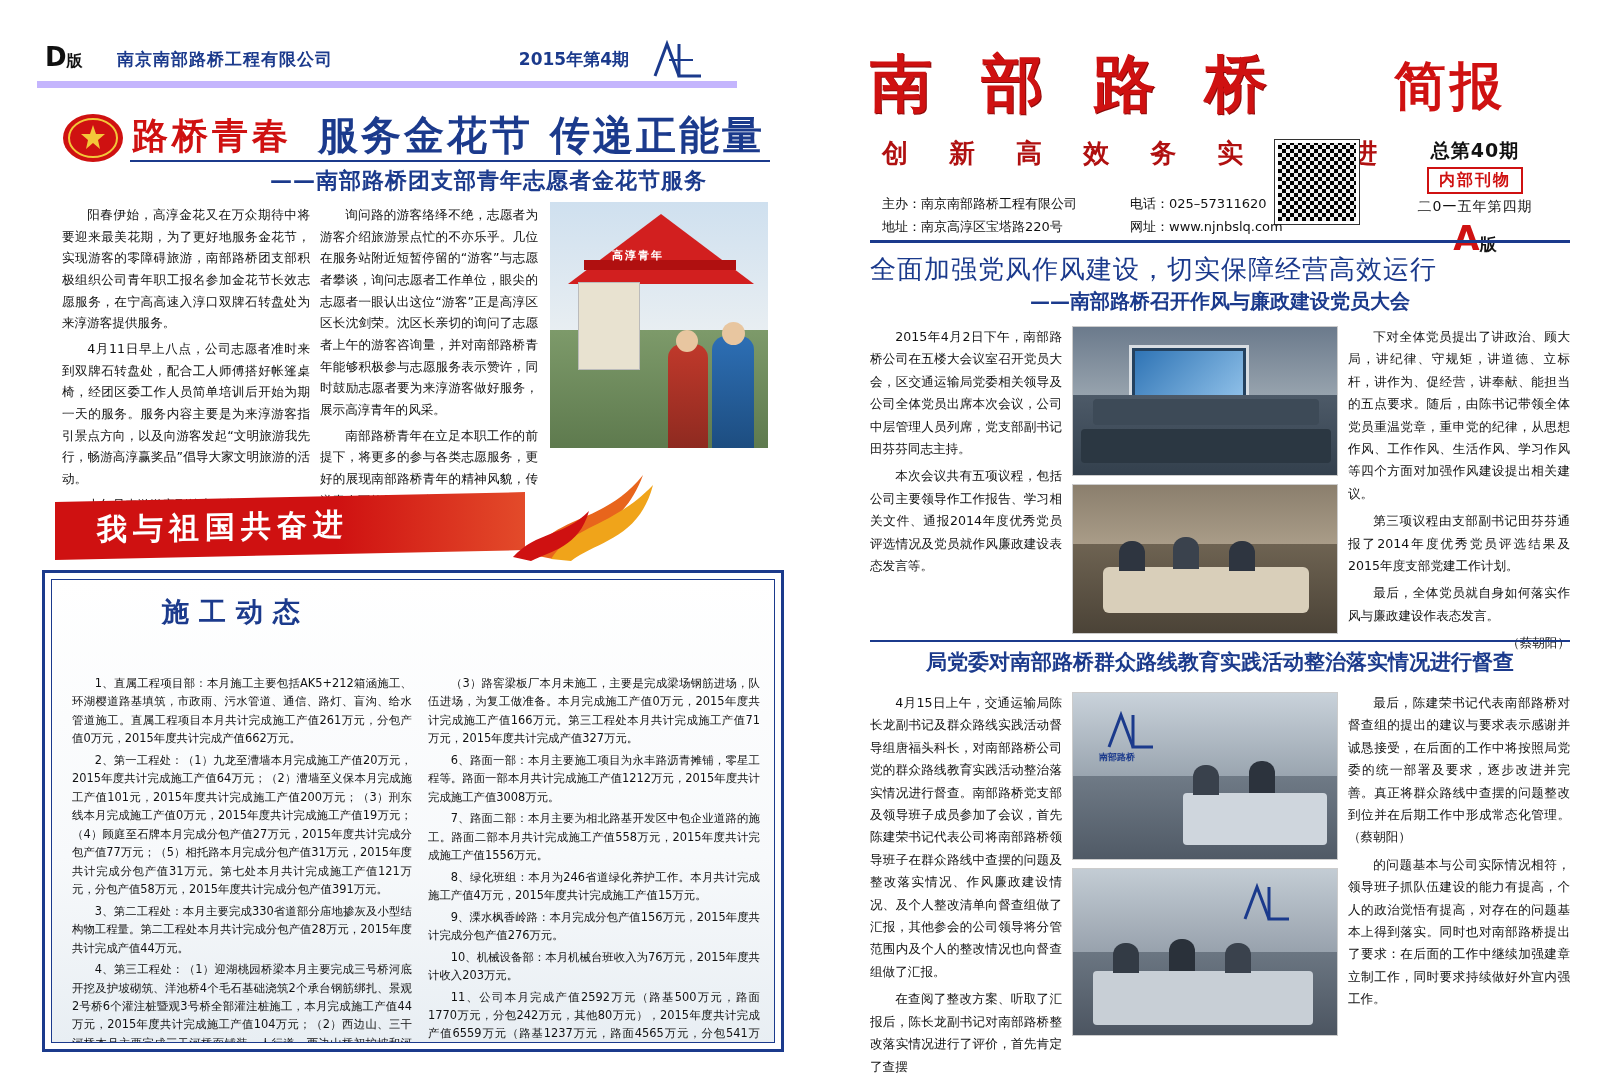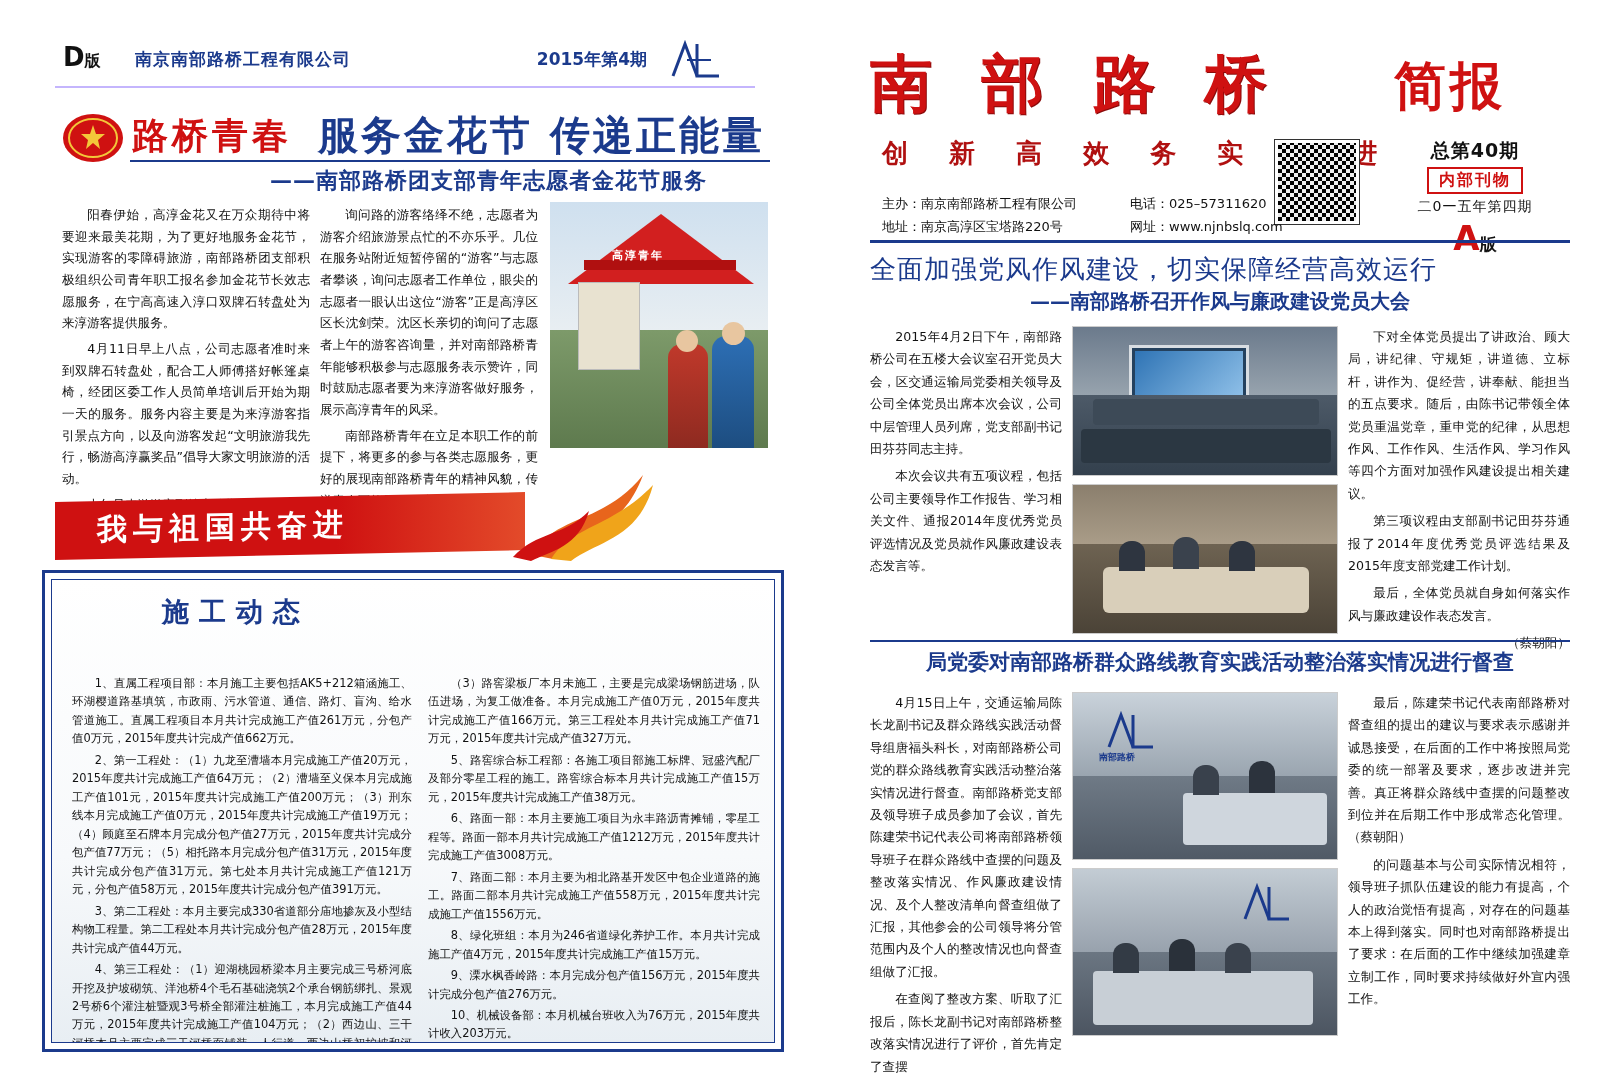--- a/index.html
+++ b/index.html
@@ -17,22 +17,22 @@
   }
 
   
   #left-page {
     position: absolute; left: 0; top: 0;
     width: 800px; height: 1090px;
     padding: 0;
   }
 
   .l-masthead {
-    position: absolute; left: 55px; top: 42px; width: 700px; height: 46px;
-    border-bottom: 2px solid #c4b5fd;
+    position: absolute; left: 37px; top: 42px; width: 700px; height: 46px;
+    border-bottom: 7px solid #c4b5fd;
   }
   .l-d-ban {
     position: absolute; left: 8px; top: 0px;
     font-size: 26px; font-weight: bold; color: #111;
     font-family: "DejaVu Sans", sans-serif;
   }
   .l-d-ban .sm { font-size: 16px; font-weight: bold; }
   .l-company {
     position: absolute; left: 80px; top: 6px;
     font-size: 17px; font-weight: bold; color: #1b3a8c;
@@ -328,21 +328,20 @@
       <div class="l-newsbox-inner">
         <div class="l-news-title">施工动态</div>
         <div class="l-news-col" id="l-news1">
           <p>1、直属工程项目部：本月施工主要包括AK5+212箱涵施工、环湖樱道路基填筑，市政雨、污水管道、通信、路灯、盲沟、给水管道施工。直属工程项目本月共计完成施工产值261万元，分包产值0万元，2015年度共计完成产值662万元。</p>
           <p>2、第一工程处：（1）九龙至漕墙本月完成施工产值20万元，2015年度共计完成施工产值64万元；（2）漕墙至义保本月完成施工产值101元，2015年度共计完成施工产值200万元；（3）刑东线本月完成施工产值0万元，2015年度共计完成施工产值19万元；（4）顾庭至石牌本月完成分包产值27万元，2015年度共计完成分包产值77万元；（5）相托路本月完成分包产值31万元，2015年度共计完成分包产值31万元。第七处本月共计完成施工产值121万元，分包产值58万元，2015年度共计完成分包产值391万元。</p>
           <p>3、第二工程处：本月主要完成330省道部分庙地掺灰及小型结构物工程量。第二工程处本月共计完成分包产值28万元，2015年度共计完成产值44万元。</p>
           <p>4、第三工程处：（1）迎湖桃园桥梁本月主要完成三号桥河底开挖及护坡砌筑、洋池桥4个毛石基础浇筑2个承台钢筋绑扎、景观2号桥6个灌注桩暨观3号桥全部灌注桩施工，本月完成施工产值44万元，2015年度共计完成施工产值104万元；（2）西边山、三干河桥本月主要完成三干河桥面铺装、人行道，西边山桥初护坡和河道清淤外的全部工作，分包桥梁除毛家桥护坡外均已完成，花岗岩护栏已生产完成，准备安装，警戒桩已生产完成，本月完成施工产值59万元，2015年度共计完成施工产值88万元；</p>
         </div>
         <div class="l-news-col" id="l-news2">
           <p>（3）路窖梁板厂本月未施工，主要是完成梁场钢筋进场，队伍进场，为复工做准备。本月完成施工产值0万元，2015年度共计完成施工产值166万元。第三工程处本月共计完成施工产值71万元，2015年度共计完成产值327万元。</p>
-          <p>5、路窖综合标工程部：各施工项目部施工标牌、冠盛汽配厂及部分零星工程的施工。路窖综合标本月共计完成施工产值15万元，2015年度共计完成施工产值38万元。</p>
           <p>6、路面一部：本月主要施工项目为永丰路沥青摊铺，零星工程等。路面一部本月共计完成施工产值1212万元，2015年度共计完成施工产值3008万元。</p>
           <p>7、路面二部：本月主要为相北路基开发区中包企业道路的施工。路面二部本月共计完成施工产值558万元，2015年度共计完成施工产值1556万元。</p>
           <p>8、绿化班组：本月为246省道绿化养护工作。本月共计完成施工产值4万元，2015年度共计完成施工产值15万元。</p>
           <p>9、溧水枫香岭路：本月完成分包产值156万元，2015年度共计完成分包产值276万元。</p>
           <p>10、机械设备部：本月机械台班收入为76万元，2015年度共计收入203万元。</p>
           <p>11、公司本月完成产值2592万元（路基500万元，路面1770万元，分包242万元，其他80万元），2015年度共计完成产值6559万元（路基1237万元，路面4565万元，分包541万元，其他216万元）。</p>
         </div>
       </div>
     </div>
   </div>

